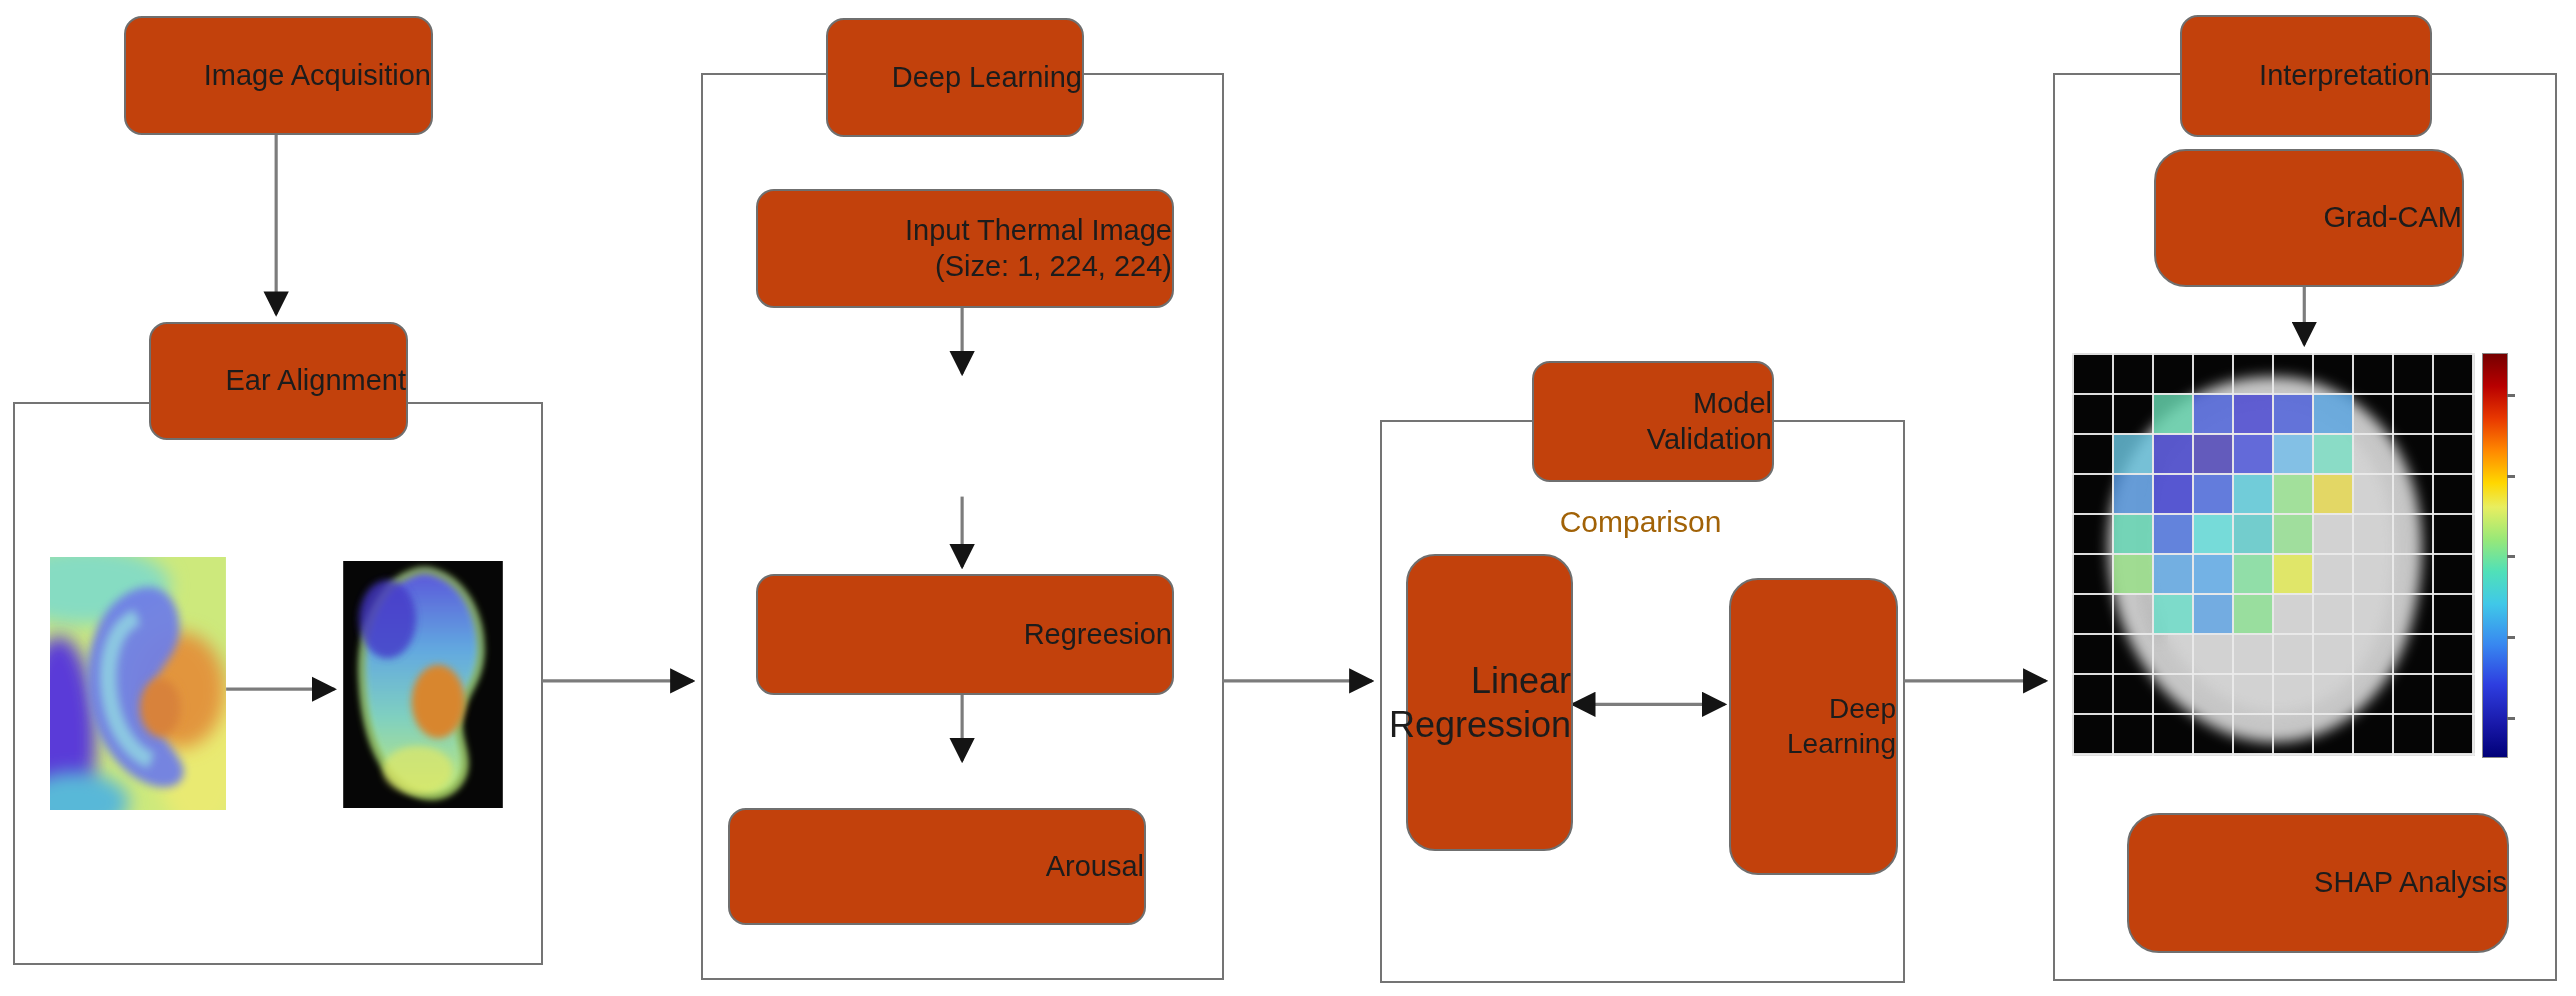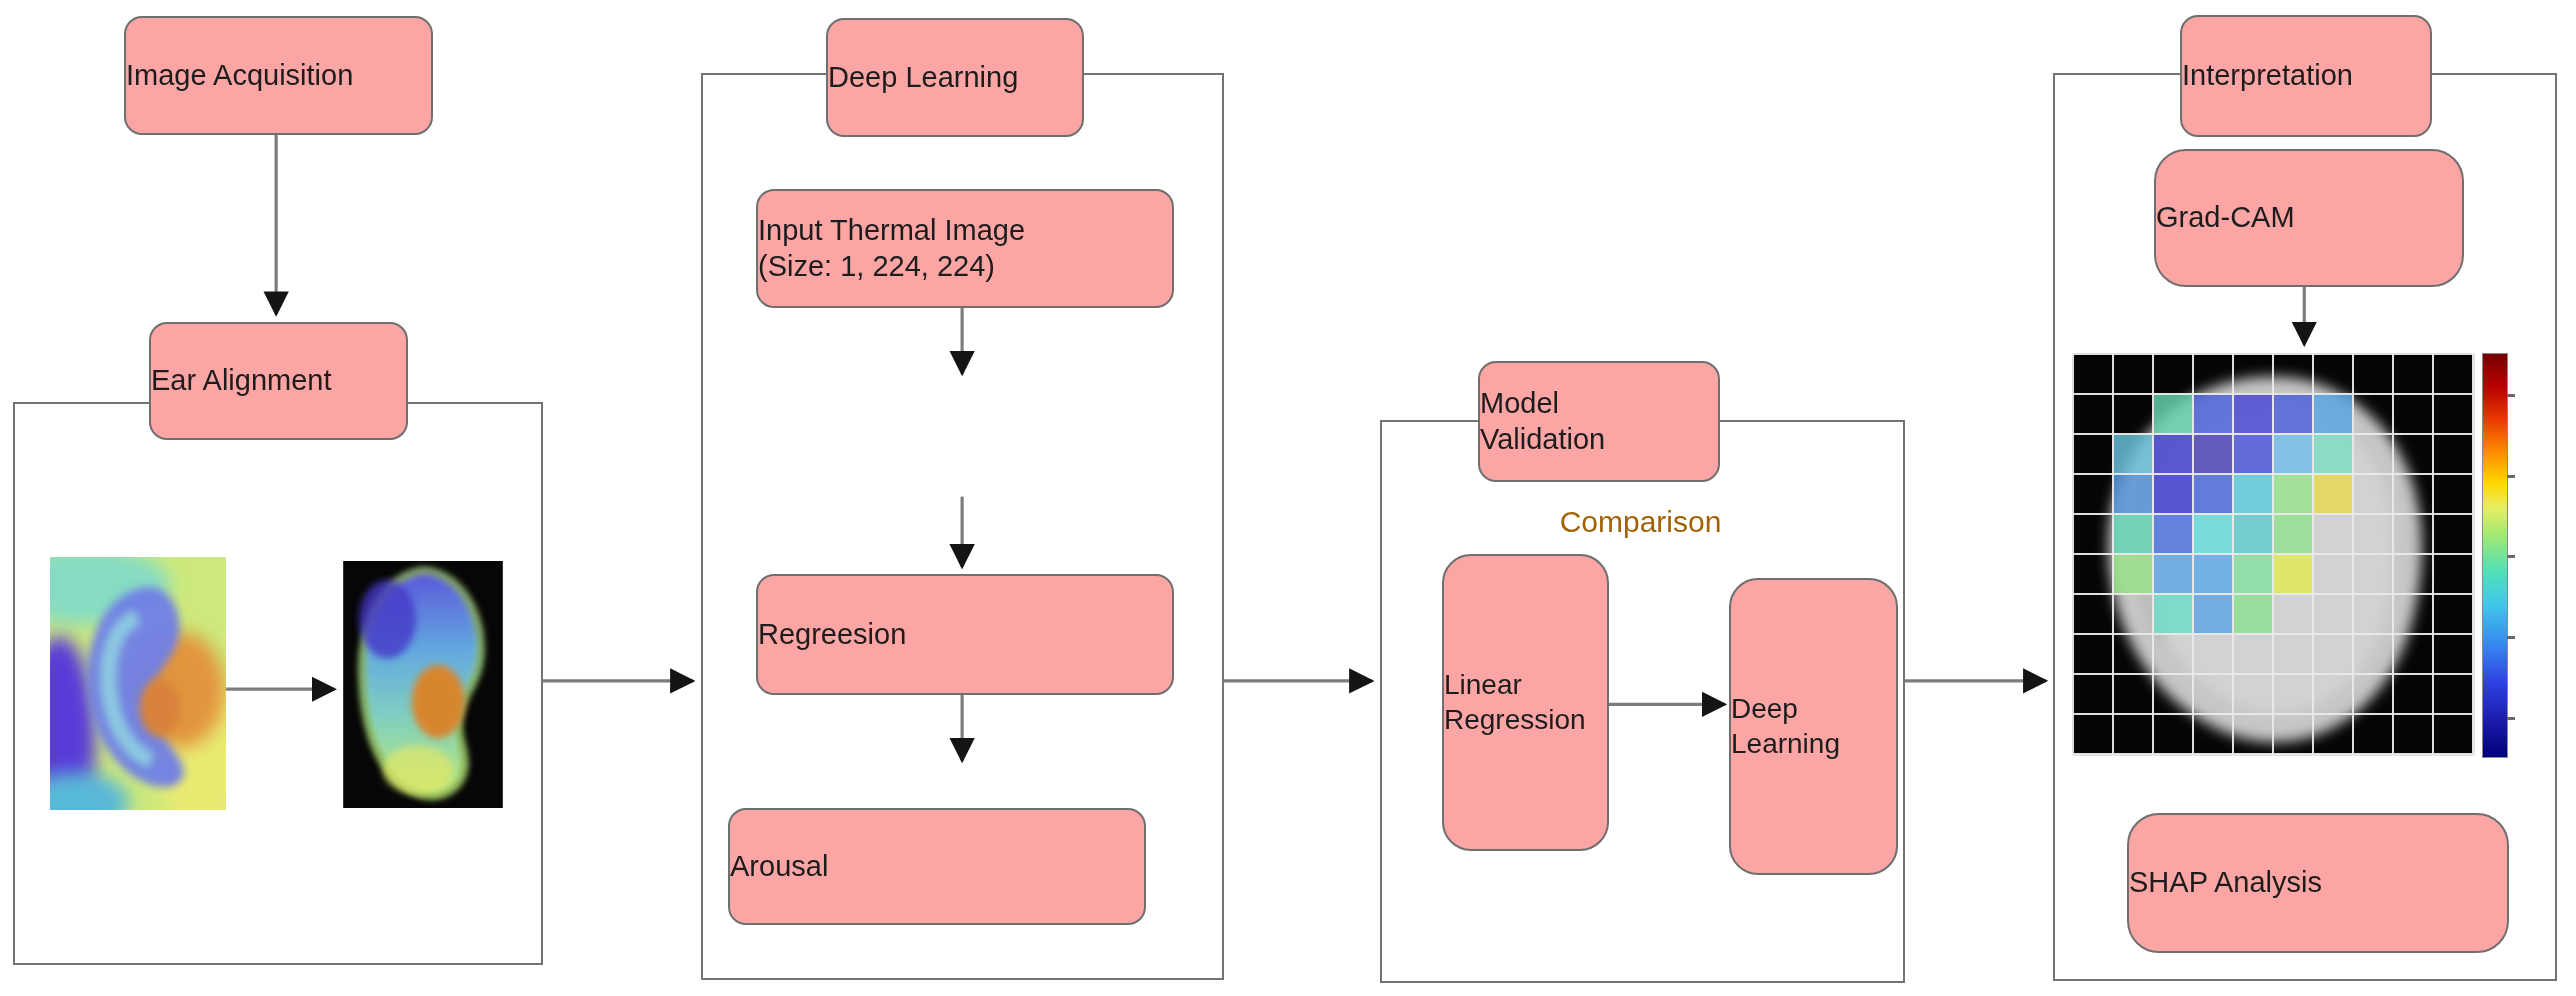--- a/index.html
+++ b/index.html
@@ -1,20 +1,20 @@
 <!DOCTYPE html>
 <html style="font-size:10px"><head>
 <meta charset="utf-8">
 <style>
   html,body{margin:0;padding:0;background:#ffffff;}
   body{width:2576px;height:997px;font-family:"Liberation Sans","DejaVu Sans",sans-serif;}
   .stage{position:absolute;left:0;top:0;width:2576px;height:997px;overflow:hidden;background:#fff;}
   .container{position:absolute;border:2.5px solid #747474;background:transparent;z-index:1;}
-  .node{position:absolute;background:#fca5a5;border:2.5px solid #6f6f6f;border-radius:18px;
-        display:flex;flex-direction:column;align-items:flex-start;justify-content:center;
+  .node{position:absolute;background:#c2410c;border:2.5px solid #6f6f6f;border-radius:18px;
+        display:flex;flex-direction:column;align-items:flex-end;justify-content:center;
         color:#1c1c1c;font-size:29px;line-height:1.22;text-align:center;z-index:3;}
   .node.tall{border-radius:29px;}
   .node.r40{border-radius:32px;}
   .plain-label{position:absolute;color:#a16207;font-size:30px;text-align:center;z-index:3;}
   .arrows{position:absolute;left:0;top:0;z-index:2;}
   .earimg{position:absolute;z-index:2;}
   .heatmap{position:absolute;left:2072px;top:353px;width:403px;height:403px;background:#050505;z-index:2;}
   .heatmap .earghost{position:absolute;left:0;top:0;}
   .hm-cells{position:absolute;left:0;top:0;width:403px;height:403px;}
   .hm-cell{position:absolute;opacity:0.84;}
@@ -116,28 +116,28 @@
 
 
   <div class="node" style="left:756px;top:574px;width:414px;height:117px;">
     <span>Regreesion</span>
   </div>
 
   <div class="node" style="left:728px;top:768px;width:414px;height:113px;margin-top:40px;">
     <span>Arousal</span>
   </div>
 
-  <div class="node two-line" style="left:1478px;top:361px;width:238px;height:117px;">
+  <div class="node two-line" style="left:1532px;top:361px;width:238px;height:117px;">
     <span>Model</span>
     <span>Validation</span>
   </div>
 
   <div class="plain-label" style="left:1482px;top:505px;width:317px;">Comparison</div>
 
-  <div class="node tall two-line" style="left:1406px;top:554px;width:163px;height:293px;font-size:28px;margin-left:36px;">
+  <div class="node tall two-line" style="left:1406px;top:554px;width:163px;height:293px;font-size:36px;">
     <span>Linear</span>
     <span>Regression</span>
   </div>
 
   <div class="node tall two-line" style="left:1729px;top:554px;width:165px;height:293px;font-size:28px;margin-top:24px;">
     <span>Deep</span>
     <span>Learning</span>
   </div>
 
   <div class="node" style="left:2180px;top:15px;width:248px;height:118px;">

